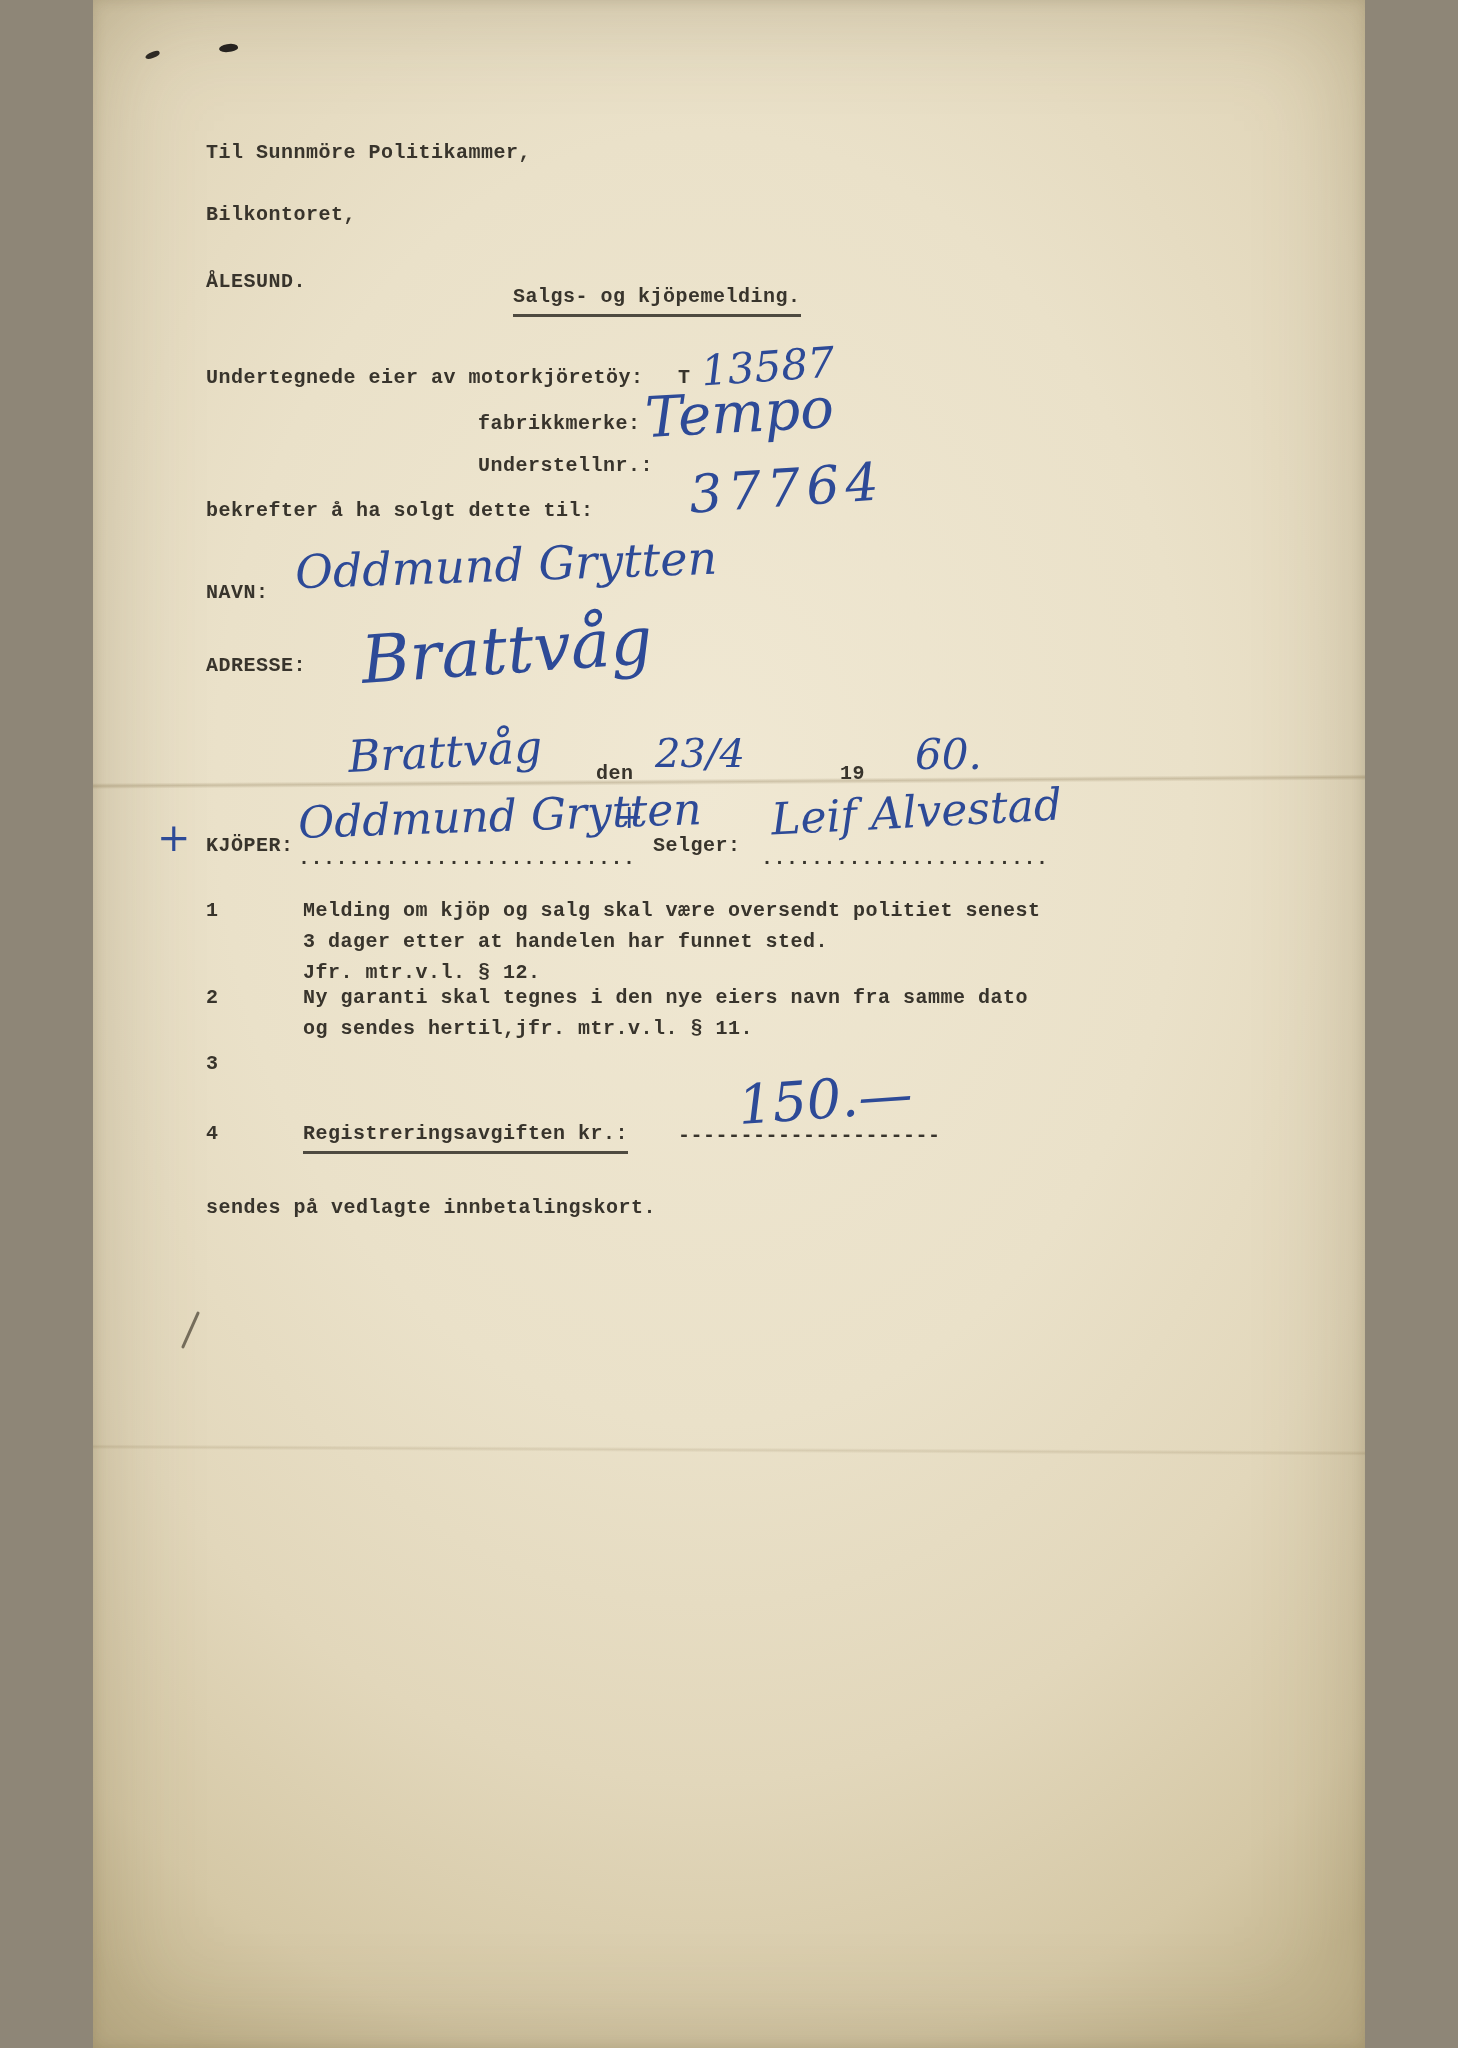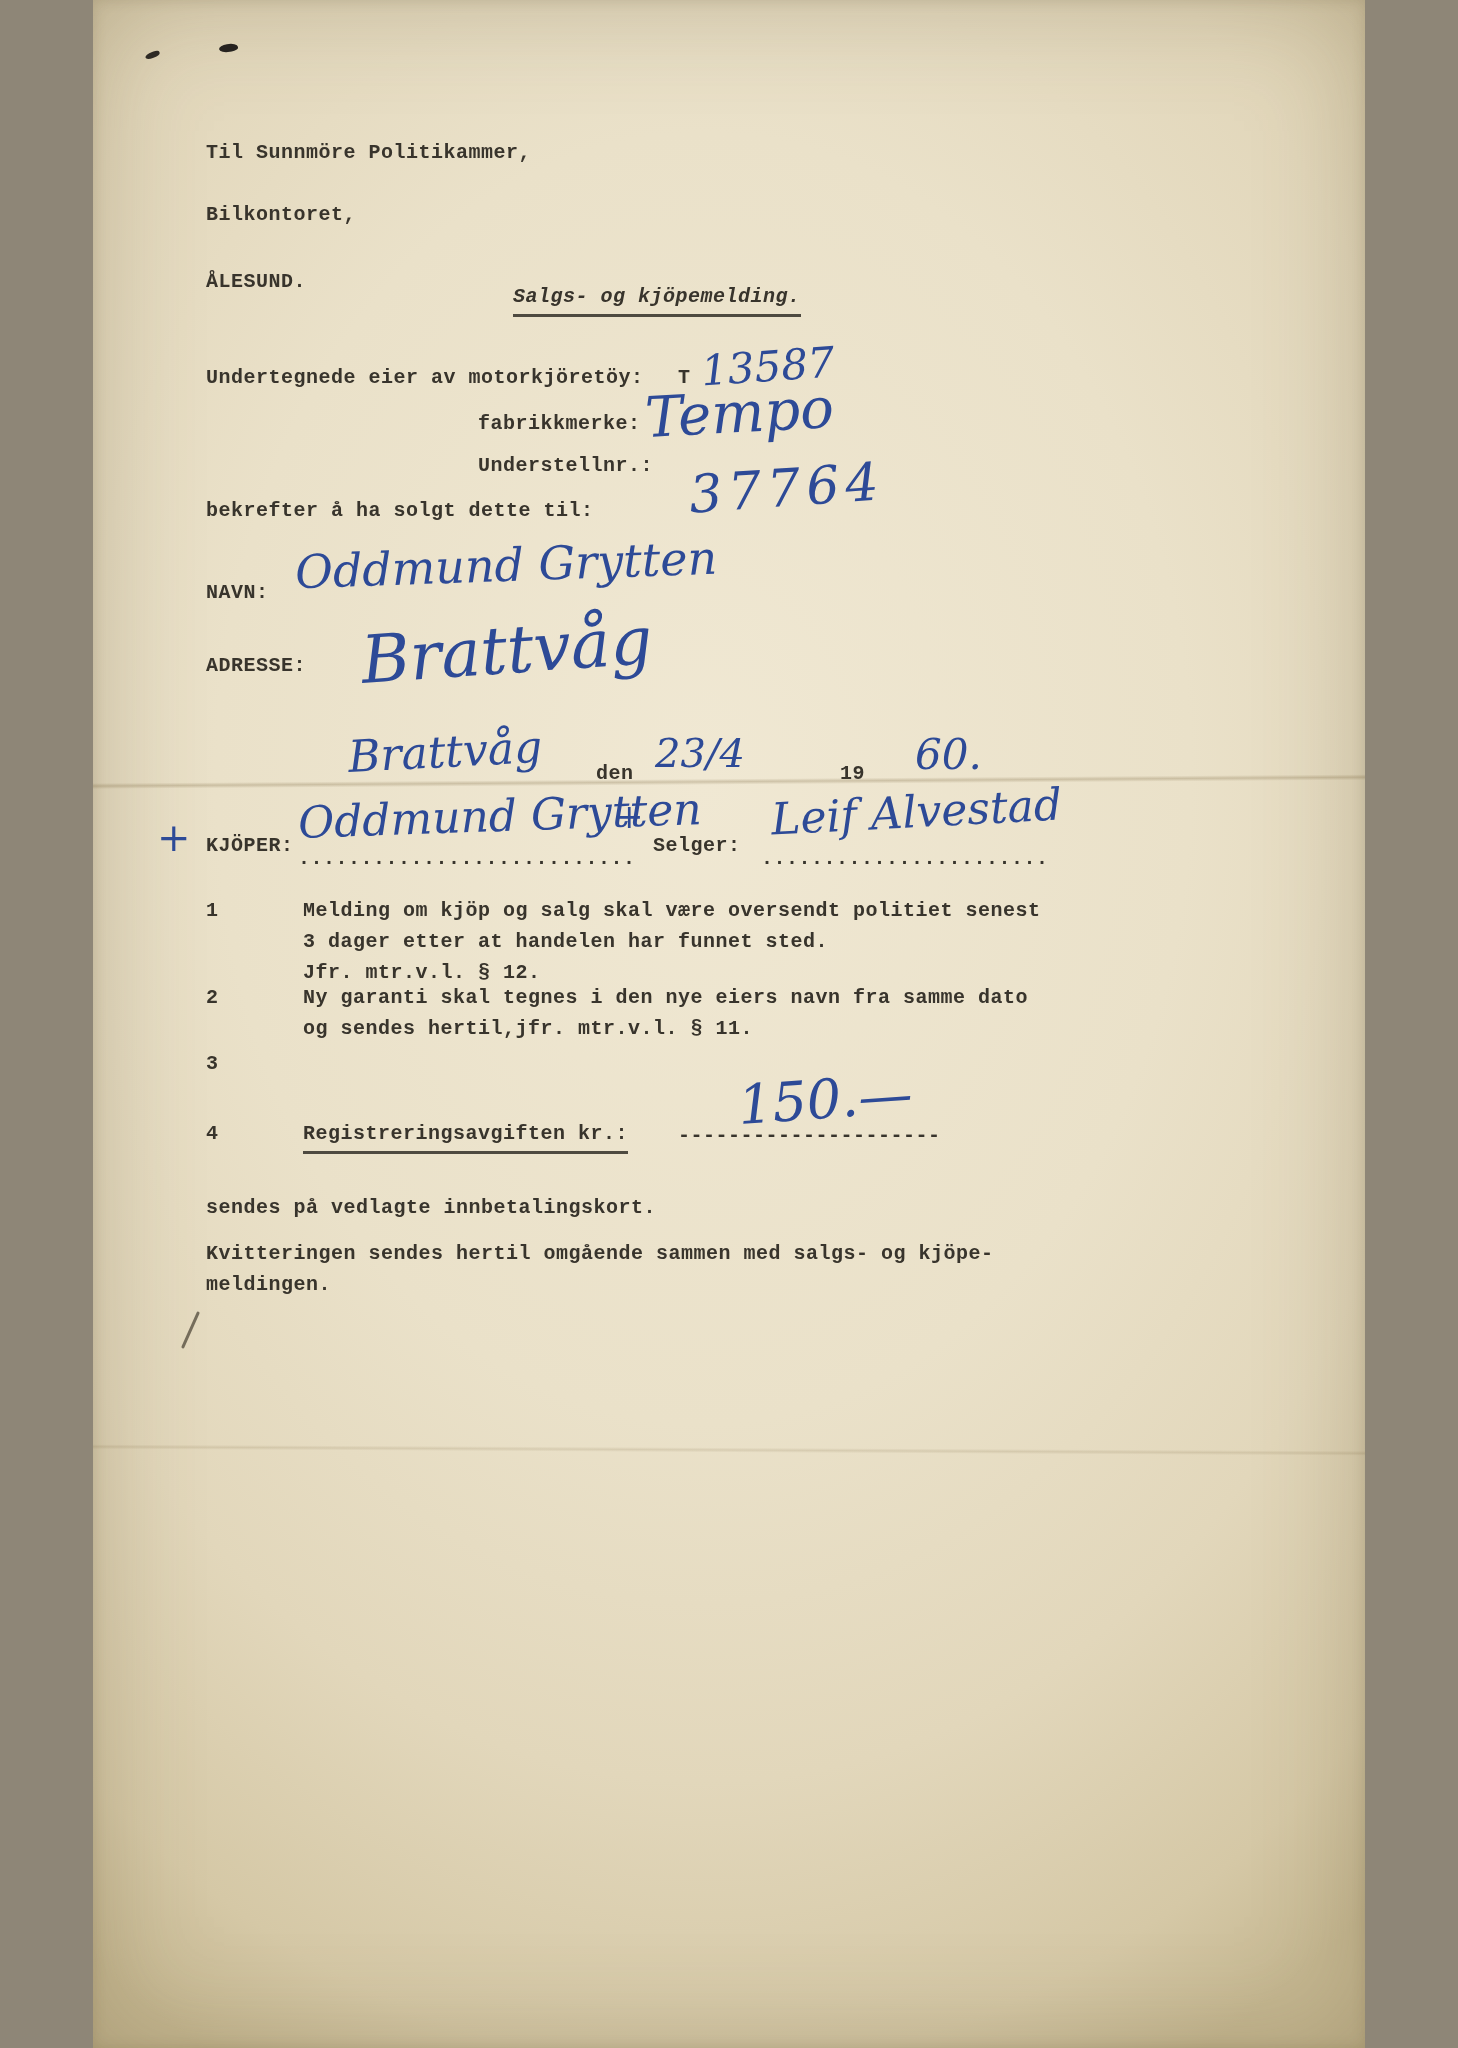--- a/index.html
+++ b/index.html
@@ -23,21 +23,21 @@
   .hand{
     position:absolute;
     font-family:"DejaVu Serif","Liberation Serif",serif;
     font-style:italic; color:var(--pen,#2d4a97); white-space:nowrap;
   }
   .underlined{ border-bottom:3px solid rgba(56,52,44,.88); padding-bottom:2px; }
 
   
   .addr-block{ left:113px; top:106px; }
   .addr-city{ margin-top:5px; }
-  .doc-title{ left:420px; top:281px;font-style:italic; }
+  .doc-title{ left:420px; top:281px; }
 
   .owner-label{ left:113px; top:362px; }
   .reg-prefix{ left:585px; top:362px; }
   .hand-reg{ left:608px; top:342px; font-size:42px; transform:rotate(-4deg); }
 
   .brand-label{ left:385px; top:408px;text-align:center; }
   .hand-brand{ left:552px; top:380px; font-size:56px; transform:rotate(-3deg); }
 
   .chassis-label{ left:385px; top:450px; }
 
@@ -155,16 +155,14 @@
 og sendes hertil,jfr. mtr.v.l. § 11.</div>
 
   <div class="type item3-num">3</div>
 
   <div class="type item4-num">4</div>
   <div class="type item4-label underlined">Registreringsavgiften kr.:</div>
   <div class="hand hand-fee">150.—</div>
   <div class="type fee-dashes">---------------------</div>
 
   <div class="type footer-line1">sendes på vedlagte innbetalingskort.</div>
-  <div class="type footer-line2">Kvitteringen sendes hertil omgående sammen med salgs- og kjöpe-
-meldingen.</div>
 
 </div>
 
 </body></html>

